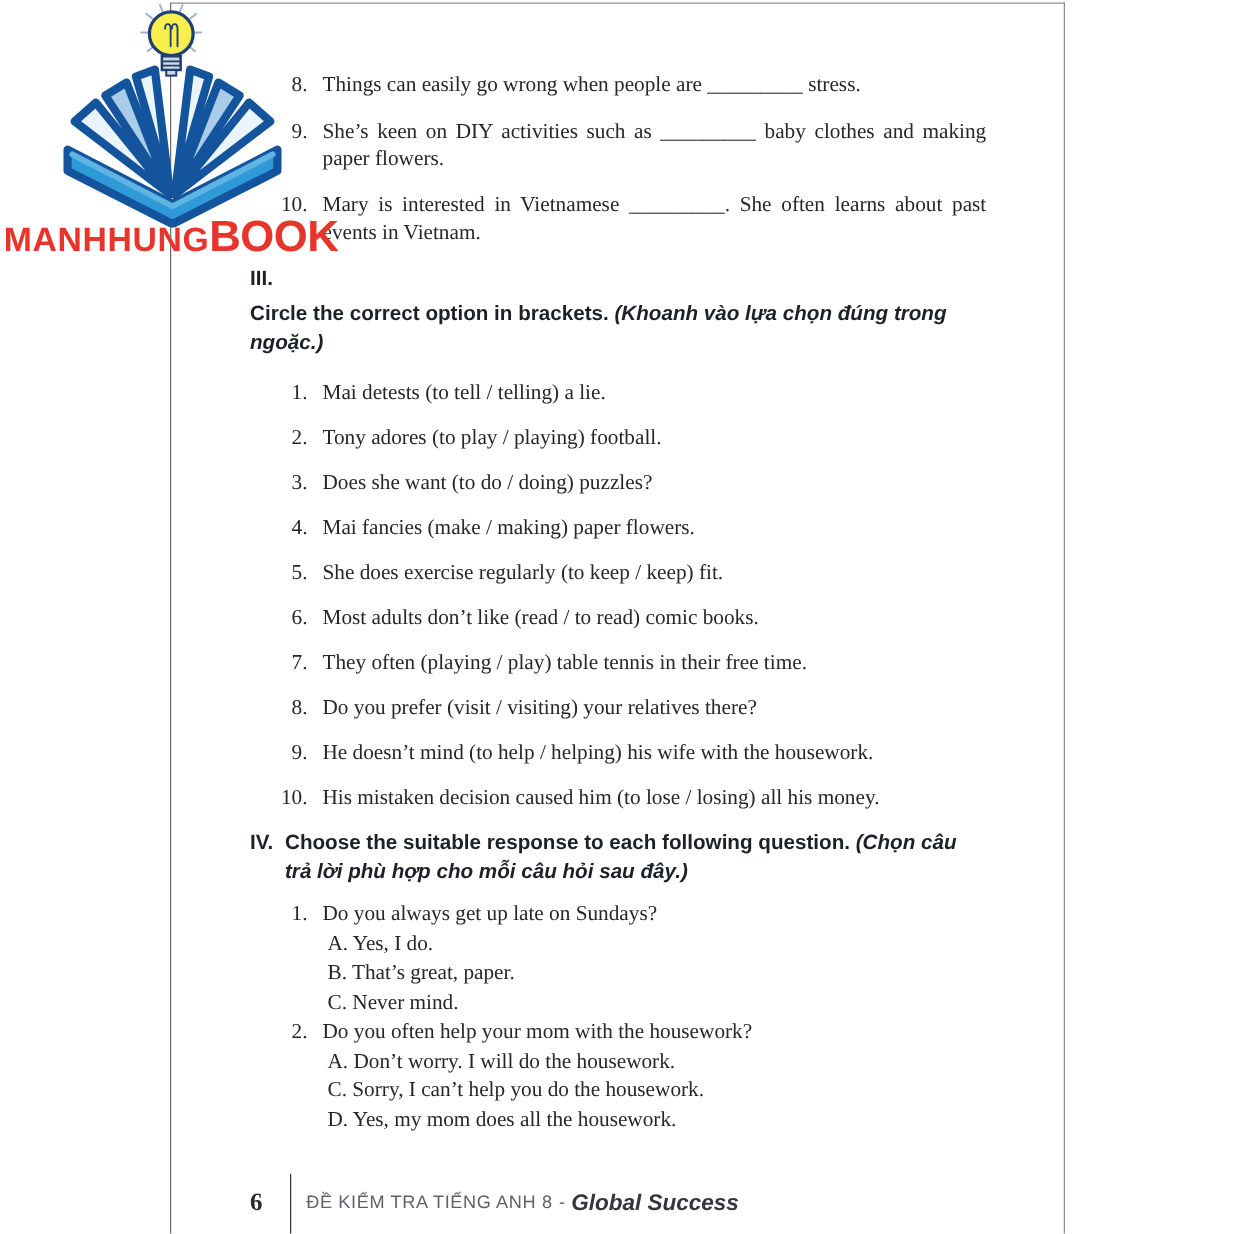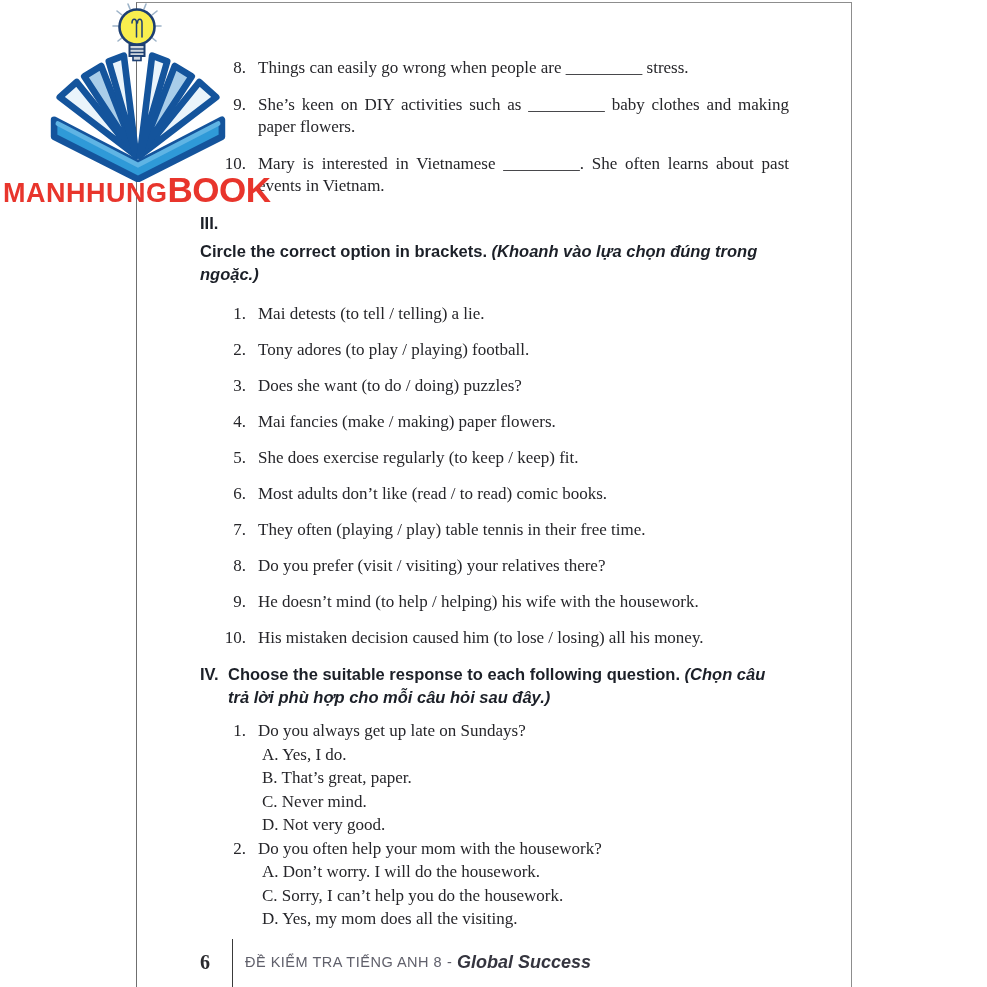--- a/index.html
+++ b/index.html
@@ -129,29 +129,28 @@
       <span class="h-txt"><span>Choose the suitable response to each following question. </span><span class="vi">(Chọn câu trả lời phù hợp cho mỗi câu hỏi sau đây.)</span></span>
     </div>
 
     <div class="q-item">
       <span class="num">1.</span>
       <span class="txt">Do you always get up late on Sundays?</span>
     </div>
     <div class="opt">A. Yes, I do.</div>
     <div class="opt">B. That’s great, paper.</div>
     <div class="opt">C. Never mind.</div>
-    <div class="opt">D. Not very good.</div>
 
     <div class="q-item">
       <span class="num">2.</span>
       <span class="txt">Do you often help your mom with the housework?</span>
     </div>
     <div class="opt">A. Don’t worry. I will do the housework.</div>
     <div class="opt">C. Sorry, I can’t help you do the housework.</div>
-    <div class="opt">D. Yes, my mom does all the visiting.</div>
+    <div class="opt">D. Yes, my mom does all the housework.</div>
 
   </div>
 
   <div class="footer">
     <span class="page-num">6</span>
     <span class="footer-divider"></span>
     <span class="footer-title">ĐỀ KIỂM TRA TIẾNG ANH 8</span>
     <span class="footer-sep">-</span>
     <span class="footer-series">Global Success</span>
   </div>

